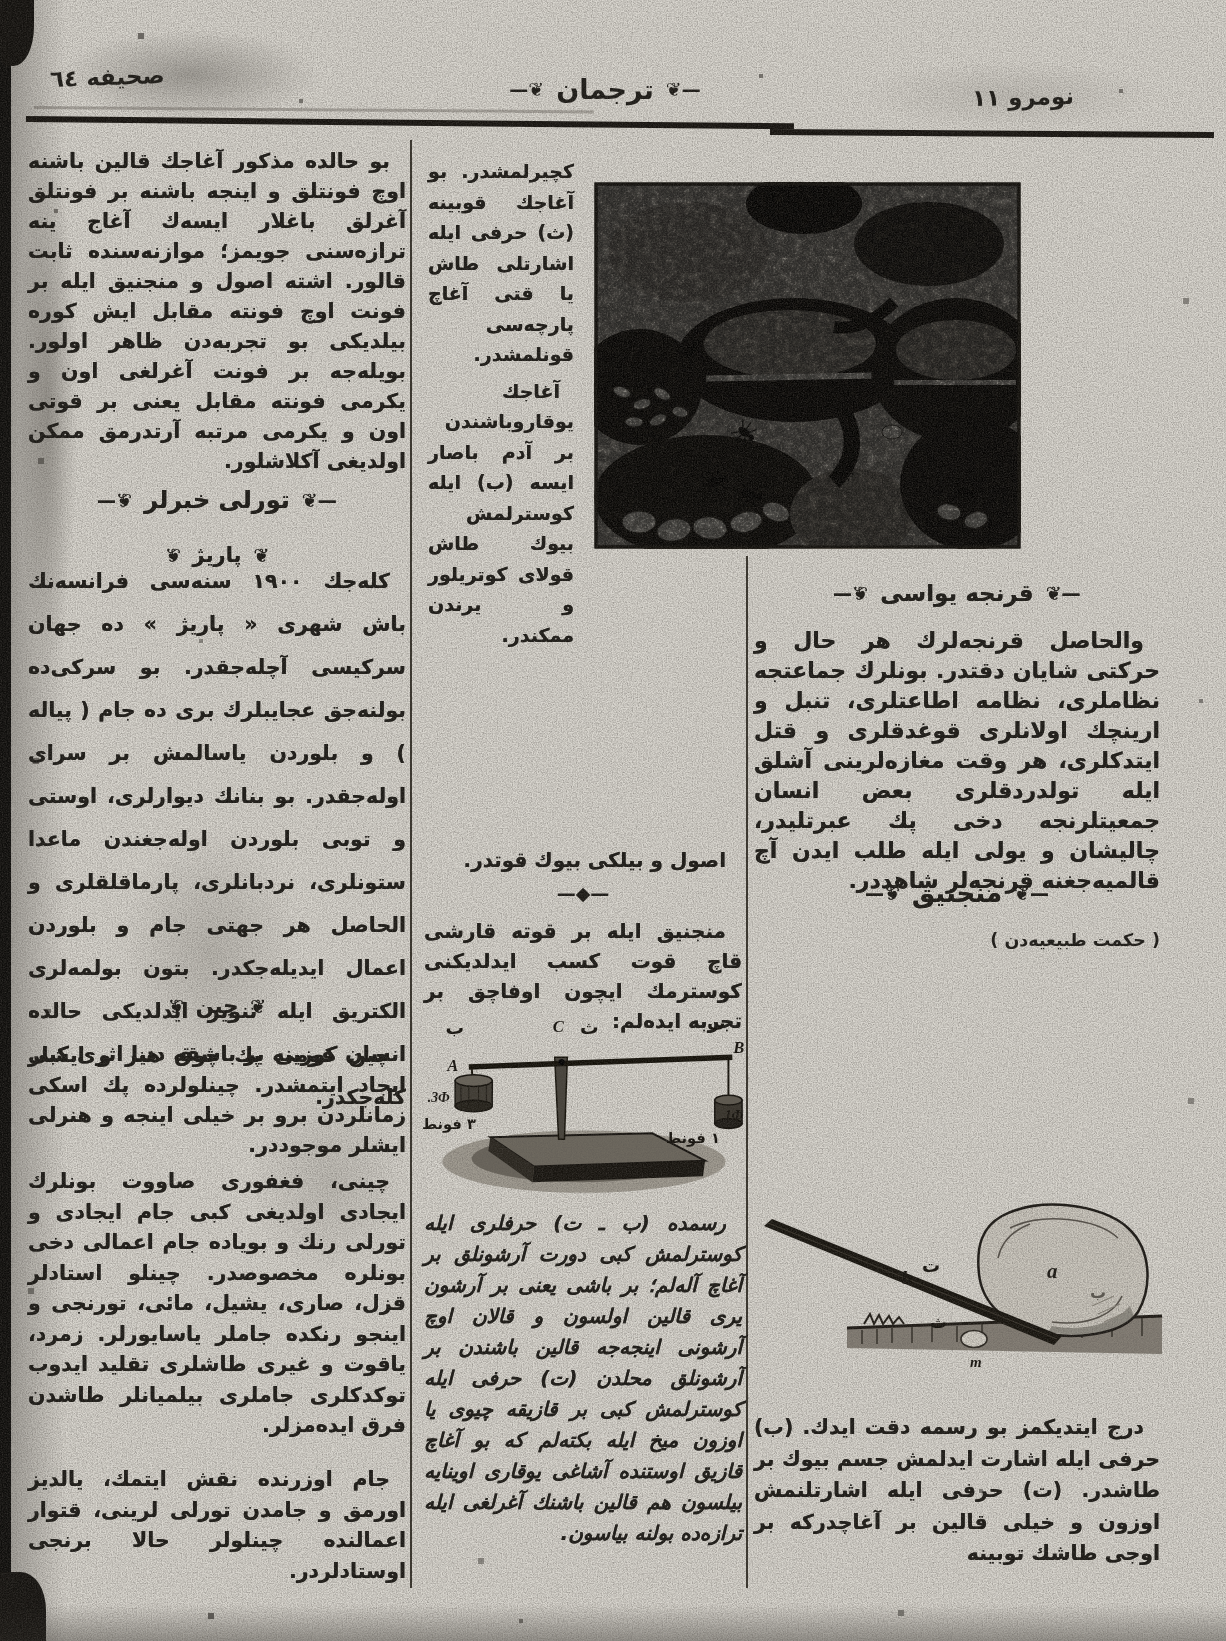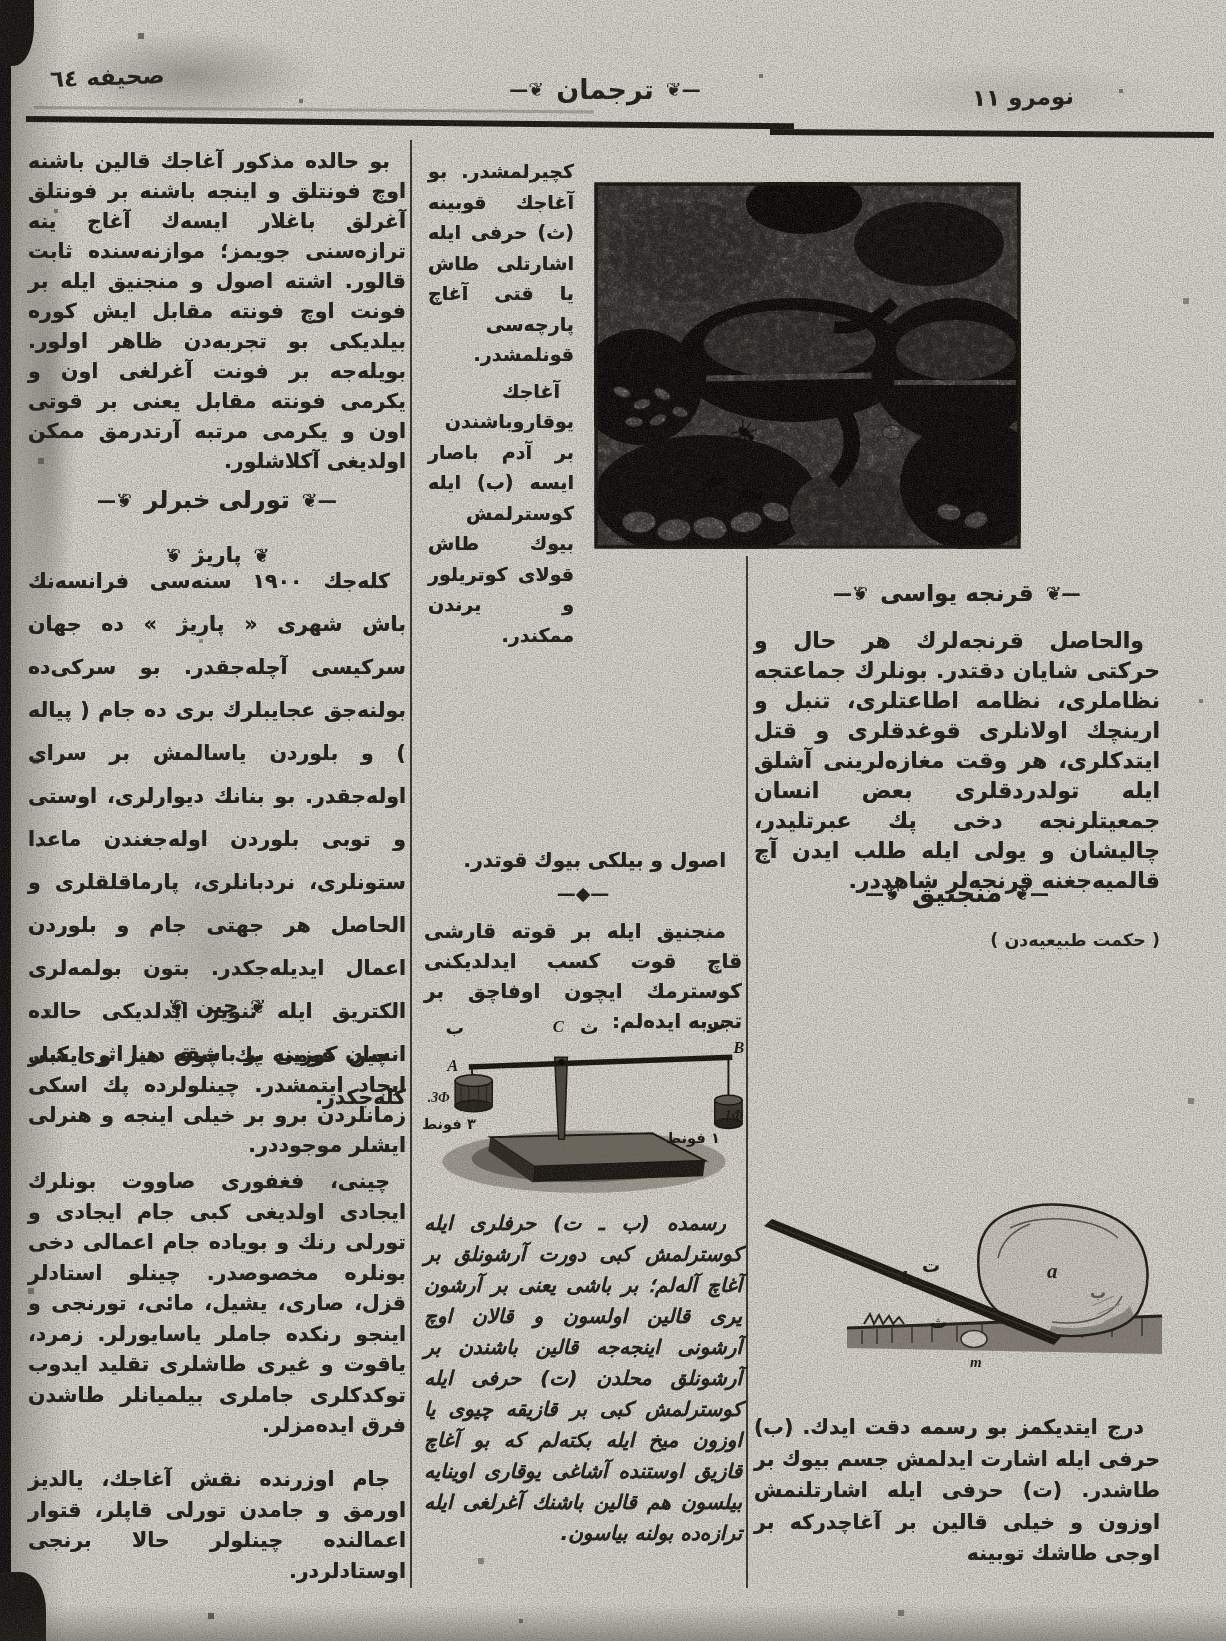--- a/index.html
+++ b/index.html
@@ -297,21 +297,21 @@
     <span class="orn flip">❦</span>
   </div>
   <p class="tb lc p-paris">كله‌جك ١٩٠٠ سنه‌سی فرانسه‌نك باش شهری « پاريژ » ده جهان سركيسی آچله‌جقدر. بو سركی‌ده بولنه‌جق عجايبلرك بری ده جام ( پياله ) و بلوردن ياسالمش بر سرای اوله‌جقدر. بو بنانك ديوارلری، اوستی و توبی بلوردن اوله‌جغندن ماعدا ستونلری، نردبانلری، پارماقلقلری و الحاصل هر جهتی جام و بلوردن اعمال ايديله‌جكدر. بتون بولمه‌لری الكتريق ايله تنوير ايدلديكی حالده انسان كوزينه بر باشقه دنيا اثری كبی كله‌جكدر.</p>
   <div class="hd lc hd-china">
     <span class="orn">❦</span>
     <span>چين</span>
     <span class="orn flip">❦</span>
   </div>
   <p class="tb lc p-china1">چين قومی پك چوق هنر و ايشلر ايجاد ايتمشدر. چينلولرده پك اسكی زمانلردن برو بر خيلی اينجه و هنرلی ايشلر موجوددر.</p>
   <p class="tb lc p-china2">چينی، فغفوری صاووت بونلرك ايجادی اولديغی كبی جام ايجادی و تورلی رنك و بوياده جام اعمالی دخی بونلره مخصوصدر. چينلو استادلر قزل، صاری، يشيل، مائی، تورنجی و اينجو رنكده جاملر ياسايورلر. زمرد، ياقوت و غيری طاشلری تقليد ايدوب توكدكلری جاملری بيلميانلر طاشدن فرق ايده‌مزلر.</p>
-  <p class="tb lc p-china3">جام اوزرنده نقش آغاجك، يالديز اورمق و جامدن تورلی قاپلر، قتوار اعمالنده چينلولر حالا برنجی اوستادلردر.</p>
+  <p class="tb lc p-china3">جام اوزرنده نقش ايتمك، يالديز اورمق و جامدن تورلی لرينی، قتوار اعمالنده چينلولر حالا برنجی اوستادلردر.</p>
 
   <svg class="grain" width="1226" height="1641" viewBox="0 0 1226 1641">
     <defs>
       <filter id="pgn" x="0" y="0" width="100%" height="100%">
         <feTurbulence type="fractalNoise" baseFrequency="0.8" numOctaves="2" seed="11" stitchTiles="stitch"></feTurbulence>
         <feColorMatrix type="matrix" values="0 0 0 0 0.1  0 0 0 0 0.09  0 0 0 0 0.08  0.9 0.9 0.9 0 -1.05"></feColorMatrix>
       </filter>
     </defs>
     <rect width="1226" height="1641" filter="url(#pgn)"></rect>
   </svg>

